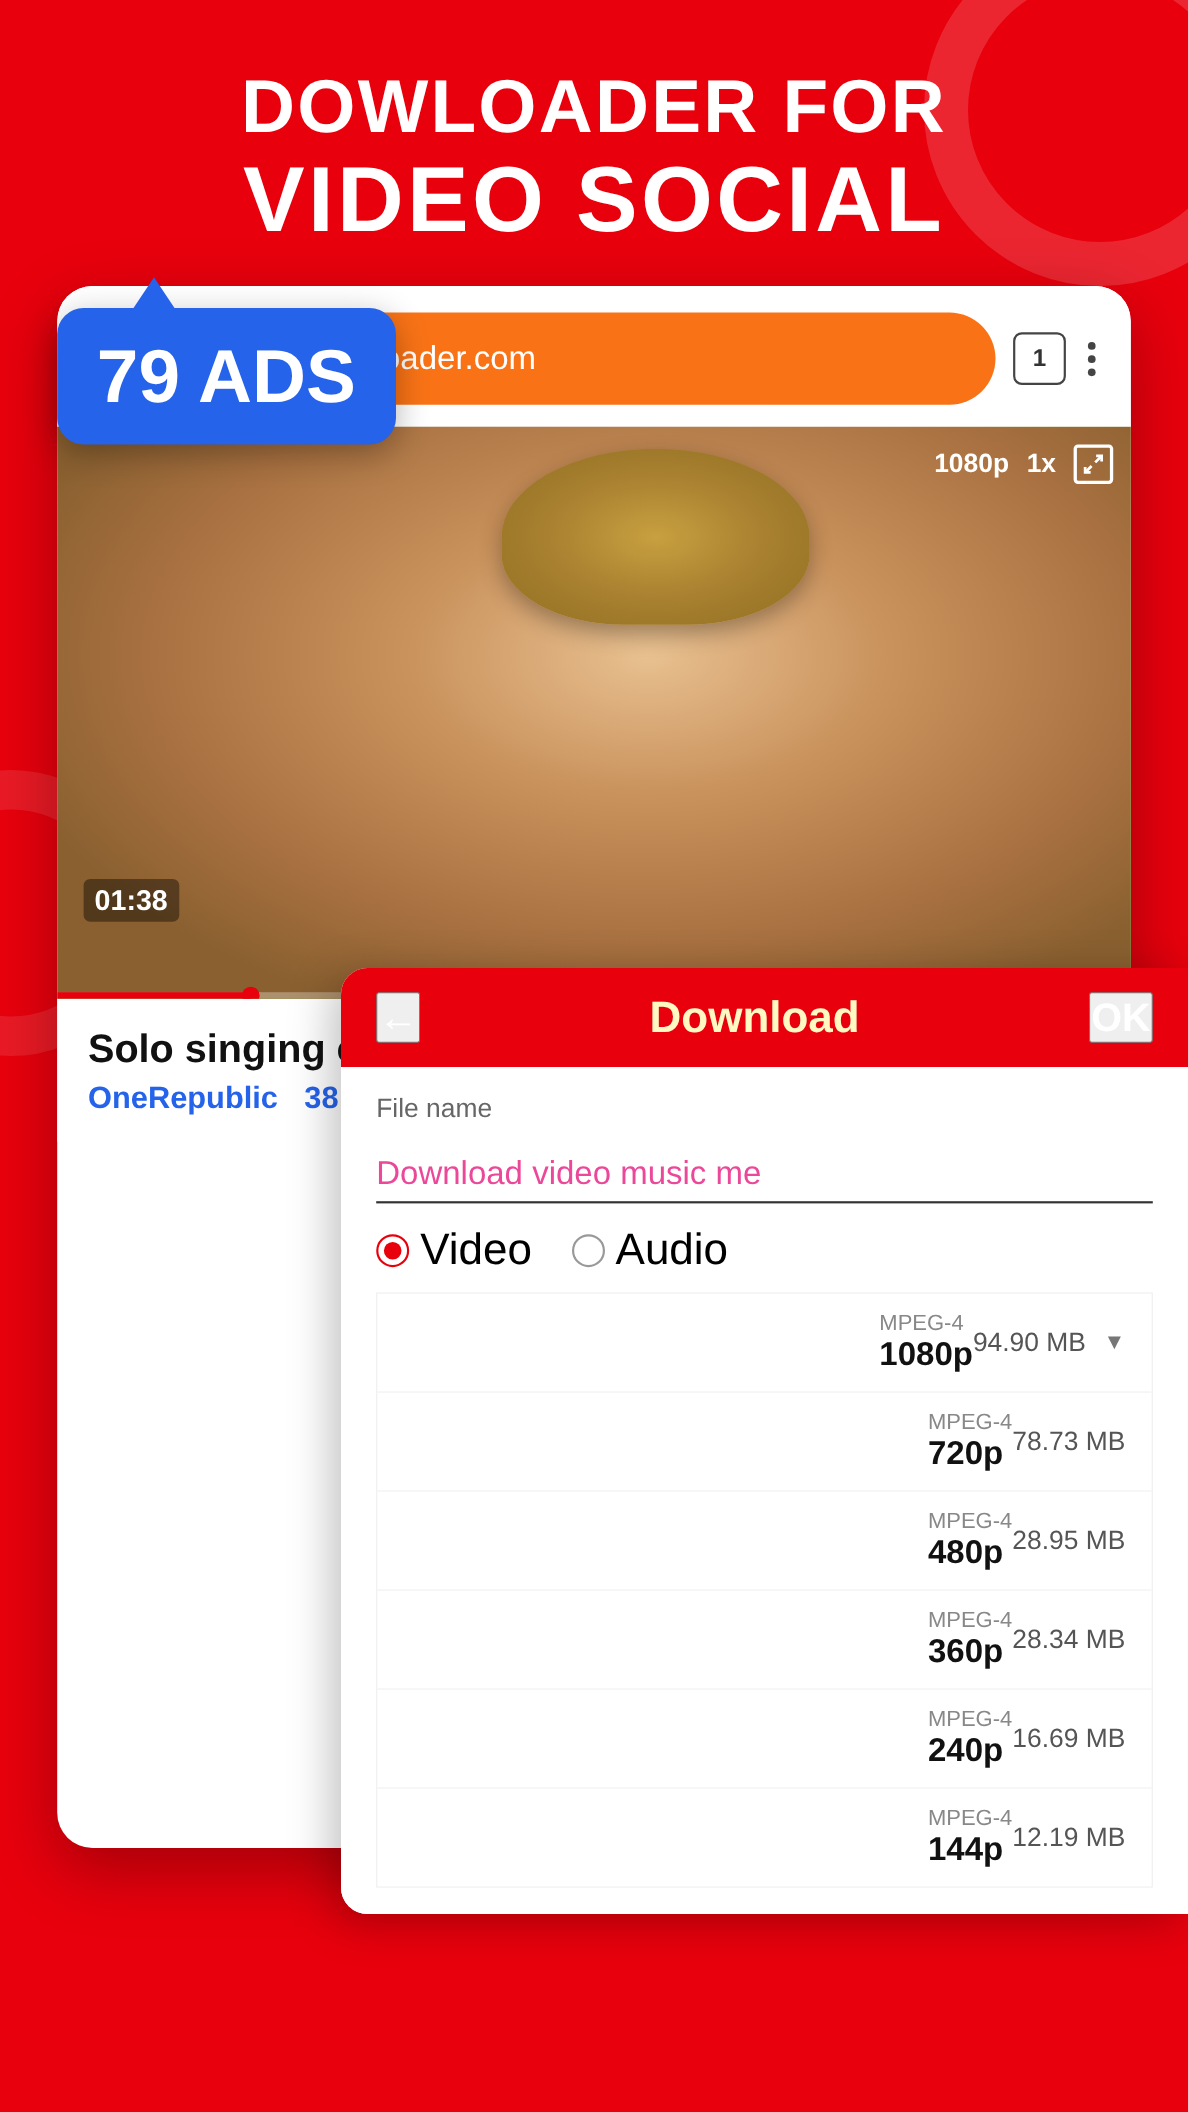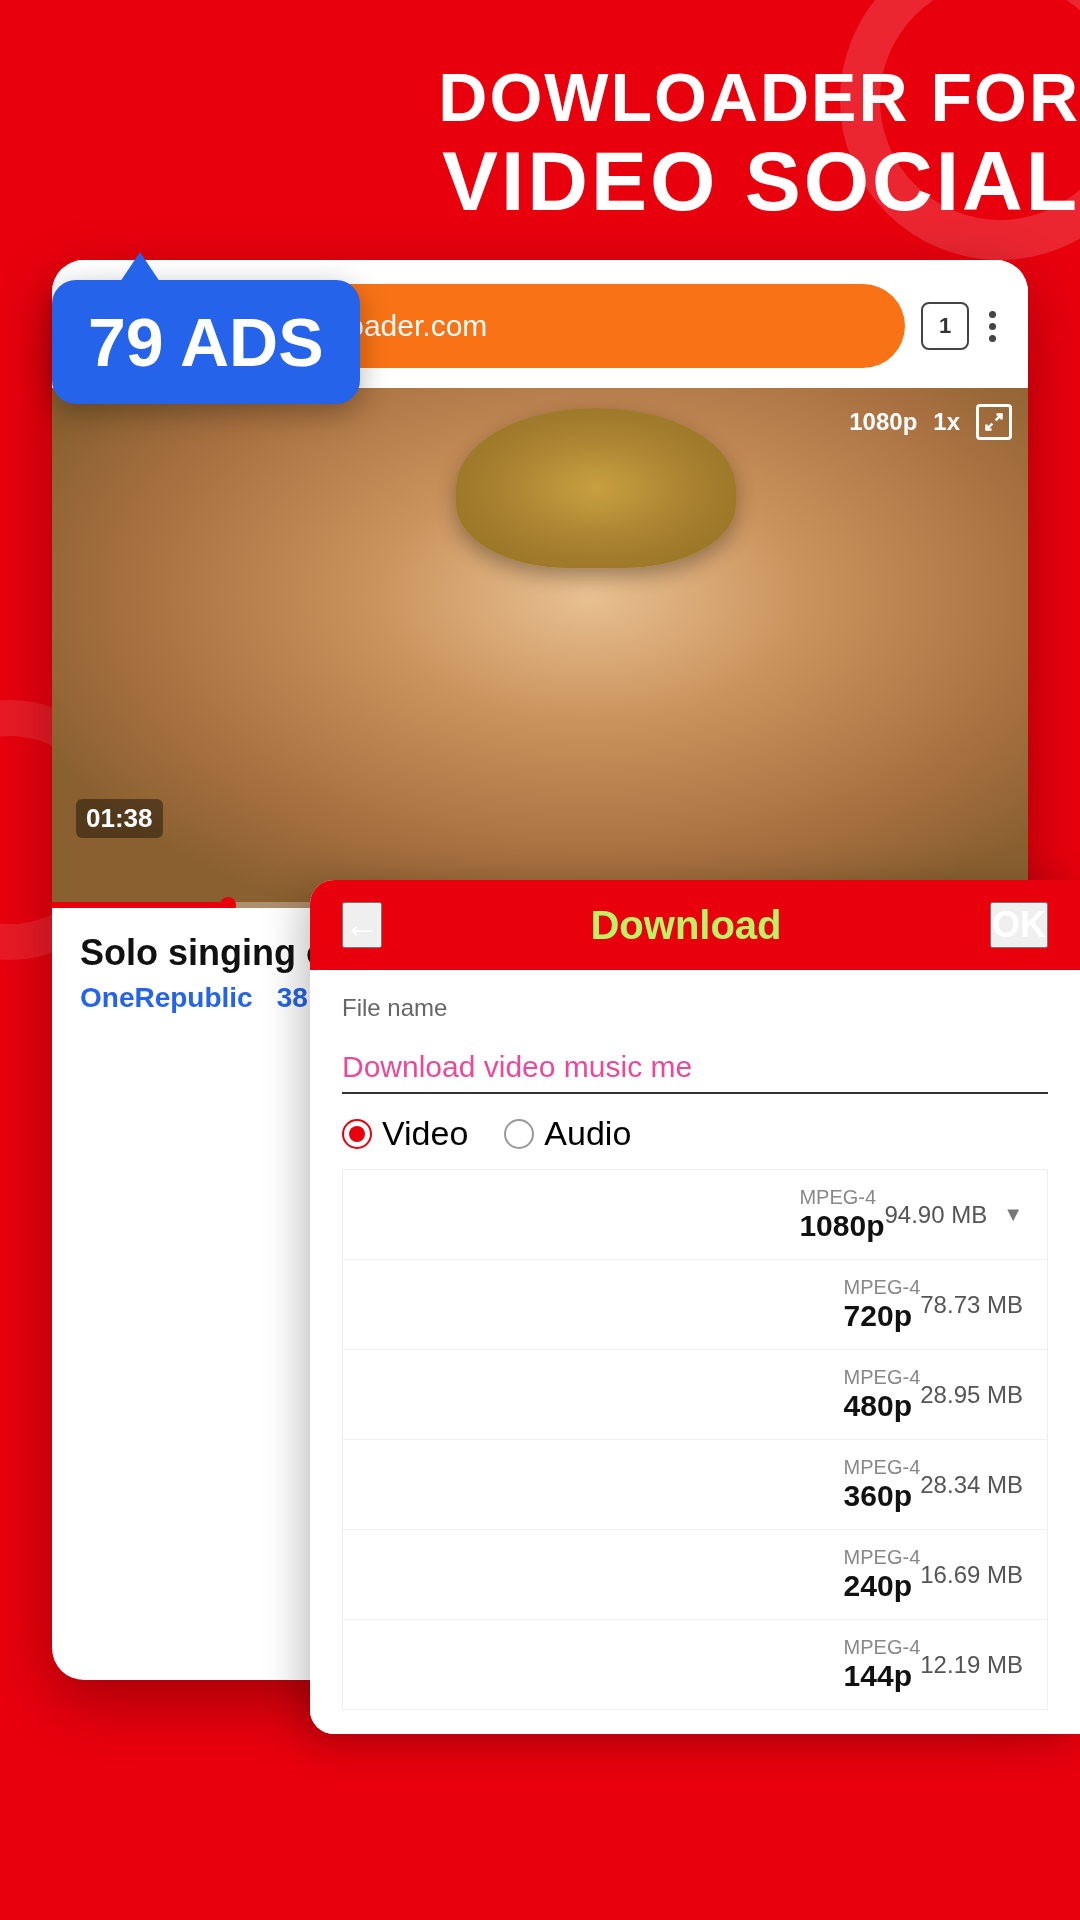--- a/index.html
+++ b/index.html
@@ -44,21 +44,21 @@
       border: 36px solid rgba(255,255,255,0.10);
       pointer-events: none;
     }
 
     
     .header-section {
       position: absolute;
       top: 60px;
       left: 0;
       right: 0;
-      text-align: right;
+      text-align: center;
       color: white;
       z-index: 10;
     }
     .header-top-text {
       font-size: 68px;
       font-weight: 700;
       letter-spacing: 2px;
       line-height: 1.1;
     }
     .header-main-text {
@@ -318,21 +318,21 @@
       align-items: center;
       justify-content: space-between;
       padding: 22px 32px;
     }
     .download-back-btn {
       color: white;
       font-size: 36px;
       cursor: pointer;
     }
     .download-title {
-      color: #bef264;
+      color: #fef9c3;
       font-size: 40px;
       font-weight: 700;
     }
     .download-ok-btn {
       color: white;
       font-size: 36px;
       font-weight: 600;
       cursor: pointer;
     }
     .download-body {
@@ -358,21 +358,21 @@
     .media-type-row {
       display: flex;
       align-items: center;
       gap: 36px;
       margin-bottom: 16px;
     }
     .radio-option {
       display: flex;
       align-items: center;
       gap: 10px;
-      font-size: 34px;
+      font-size: 40px;
       cursor: pointer;
       text-align: center;
     }
     .radio-circle {
       width: 30px;
       height: 30px;
       border-radius: 50%;
       border: 2.5px solid #999;
       display: flex;
       align-items: center;

